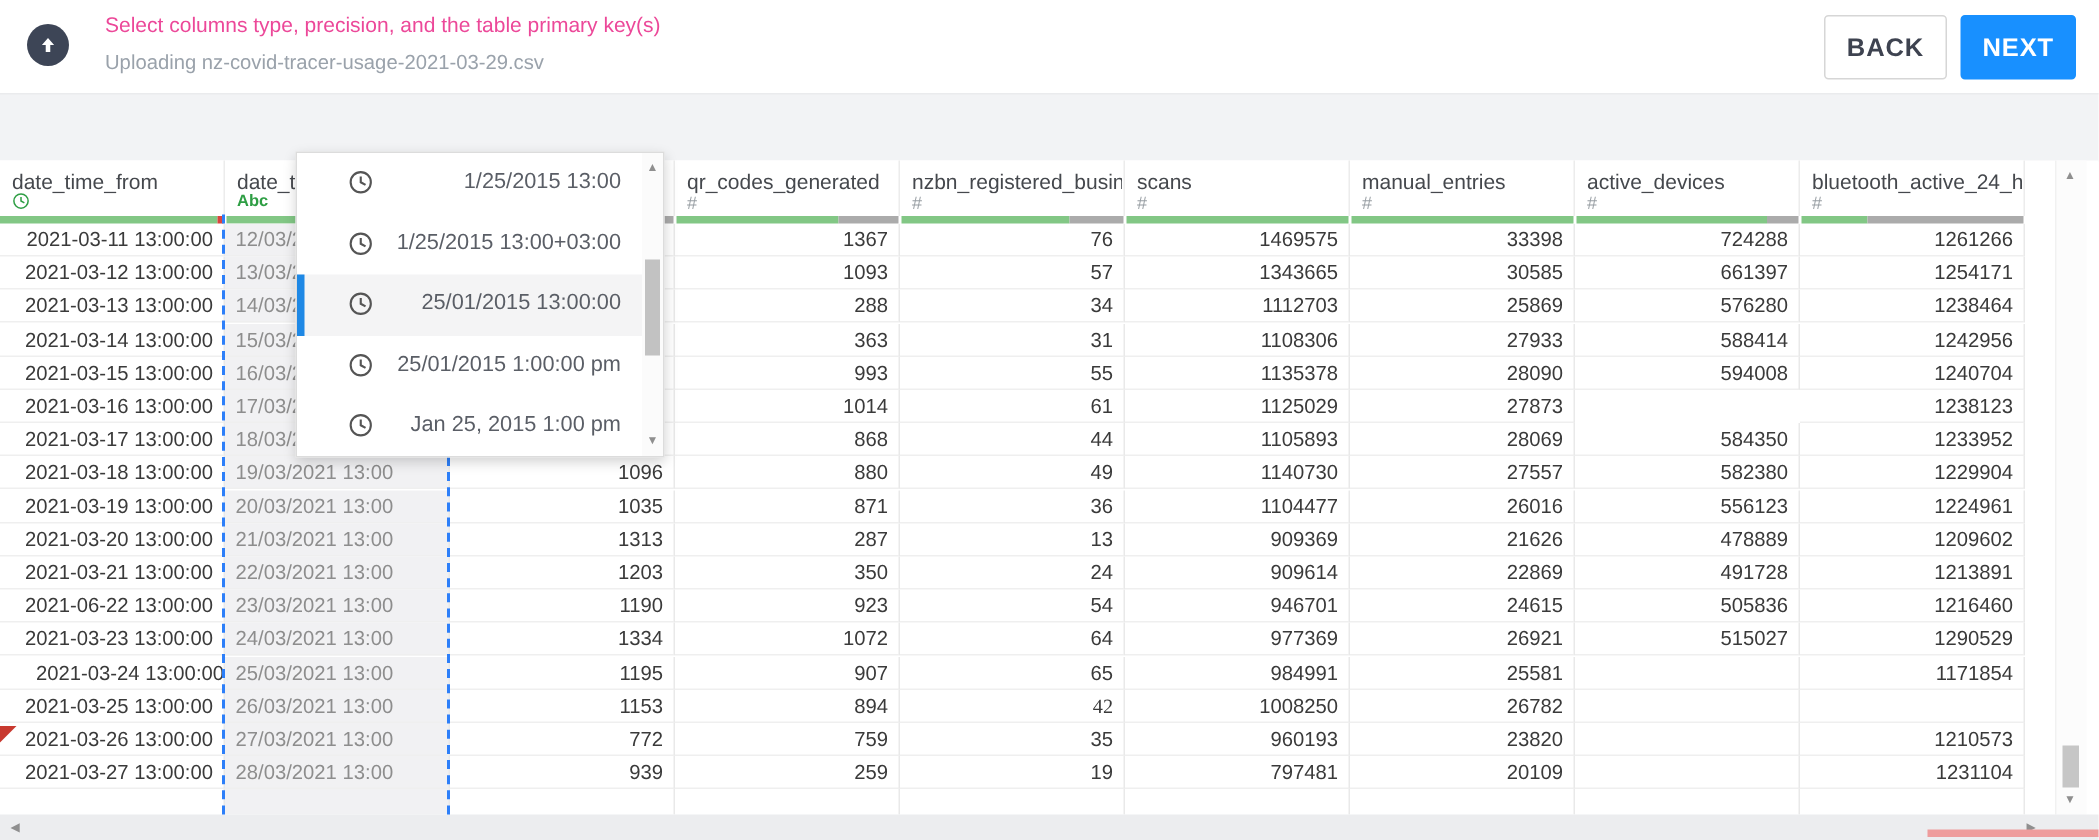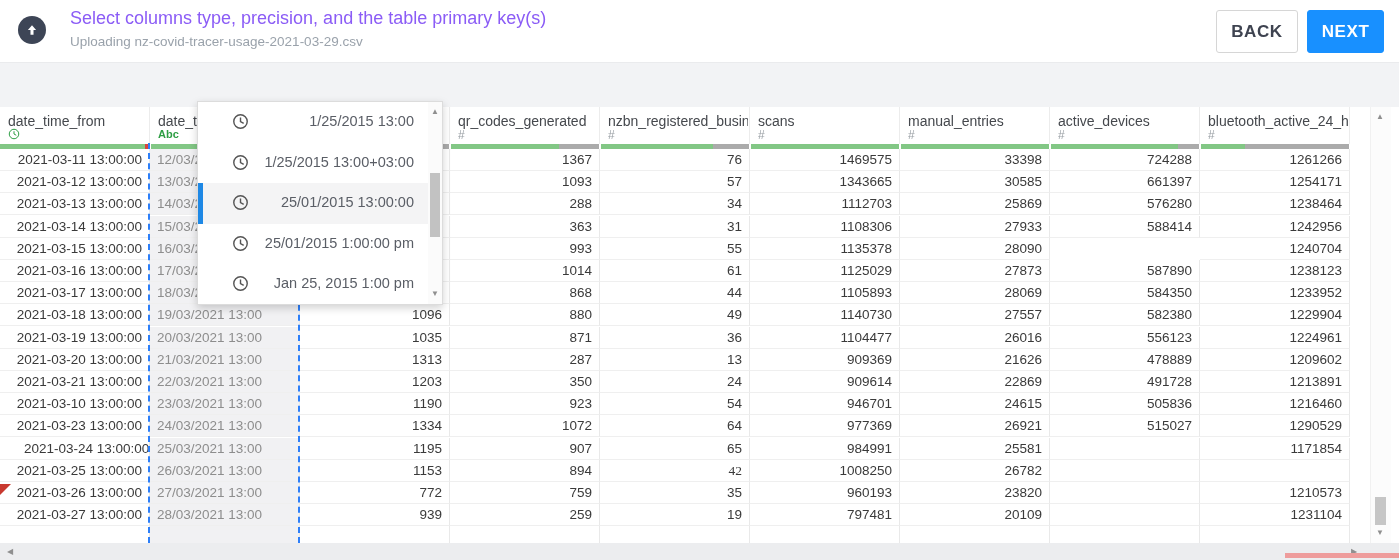--- a/index.html
+++ b/index.html
@@ -3,21 +3,21 @@
 <meta charset="utf-8">
 <style>
   html,body{margin:0;padding:0}
   body{width:1399px;height:560px;overflow:hidden;background:#fff;
        font-family:"Liberation Sans",sans-serif;position:relative}
 
   
   #hdr{position:absolute;left:0;top:0;width:1399px;height:62px;background:#fff}
   #upl{position:absolute;left:18px;top:16px;width:28px;height:28px;border-radius:50%;
        background:#3d4556;display:flex;align-items:center;justify-content:center}
-  #ttl{position:absolute;left:70px;top:8px;font-size:18px;color:#8b5cf6}
+  #ttl{position:absolute;left:70px;top:8px;font-size:14px;color:#ec4899}
   #sub{position:absolute;left:70px;top:34px;font-size:13.5px;color:#9aa2ab}
   .btn{position:absolute;top:10px;height:41px;border-radius:3px;font-size:17px;
        font-weight:700;letter-spacing:.6px;cursor:pointer;
        font-family:"Liberation Sans",sans-serif;display:flex;align-items:center;justify-content:center}
   #back{left:1216px;width:80px;background:#fff;border:1px solid #d6d6d6;color:#3e4350}
   #next{left:1307px;width:75px;background:#1890ff;border:1px solid #1890ff;color:#fff}
 
   
   #tb{position:absolute;left:0;top:62px;width:1399px;height:45px;background:#f2f3f5;
       border-top:1px solid #eaebed}
@@ -236,29 +236,29 @@
       <div class="cell" style="left: 900px; top: 66.6px; width: 150px;">27933</div>
       <div class="cell" style="left: 1050px; top: 66.6px; width: 150px;">588414</div>
       <div class="cell" style="left: 1200px; top: 66.6px; width: 150px;">1242956</div>
       <div class="cell" style="left: 0px; top: 88.8px; width: 150px;">2021-03-15 13:00:00</div>
       <div class="cell selcol" style="left: 150px; top: 88.8px; width: 150px;">16/03/2021 13:00</div>
       <div class="cell" style="left: 300px; top: 88.8px; width: 150px;"></div>
       <div class="cell" style="left: 450px; top: 88.8px; width: 150px;">993</div>
       <div class="cell" style="left: 600px; top: 88.8px; width: 150px;">55</div>
       <div class="cell" style="left: 750px; top: 88.8px; width: 150px;">1135378</div>
       <div class="cell" style="left: 900px; top: 88.8px; width: 150px;">28090</div>
+      <div class="cell" style="left: 1050px; top: 88.8px; width: 150px;">594008</div>
       <div class="cell" style="left: 1200px; top: 88.8px; width: 150px;">1240704</div>
       <div class="cell" style="left: 0px; top: 111px; width: 150px;">2021-03-16 13:00:00</div>
       <div class="cell selcol" style="left: 150px; top: 111px; width: 150px;">17/03/2021 13:00</div>
       <div class="cell" style="left: 300px; top: 111px; width: 150px;"></div>
       <div class="cell" style="left: 450px; top: 111px; width: 150px;">1014</div>
       <div class="cell" style="left: 600px; top: 111px; width: 150px;">61</div>
       <div class="cell" style="left: 750px; top: 111px; width: 150px;">1125029</div>
       <div class="cell" style="left: 900px; top: 111px; width: 150px;">27873</div>
-      <div class="cell" style="left: 1050px; top: 111px; width: 150px;">587890</div>
       <div class="cell" style="left: 1200px; top: 111px; width: 150px;">1238123</div>
       <div class="cell" style="left: 0px; top: 133.2px; width: 150px;">2021-03-17 13:00:00</div>
       <div class="cell selcol" style="left: 150px; top: 133.2px; width: 150px;">18/03/2021 13:00</div>
       <div class="cell" style="left: 300px; top: 133.2px; width: 150px;"></div>
       <div class="cell" style="left: 450px; top: 133.2px; width: 150px;">868</div>
       <div class="cell" style="left: 600px; top: 133.2px; width: 150px;">44</div>
       <div class="cell" style="left: 750px; top: 133.2px; width: 150px;">1105893</div>
       <div class="cell" style="left: 900px; top: 133.2px; width: 150px;">28069</div>
       <div class="cell" style="left: 1050px; top: 133.2px; width: 150px;">584350</div>
       <div class="cell" style="left: 1200px; top: 133.2px; width: 150px;">1233952</div>
@@ -291,21 +291,21 @@
       <div class="cell" style="left: 1200px; top: 199.8px; width: 150px;">1209602</div>
       <div class="cell" style="left: 0px; top: 222px; width: 150px;">2021-03-21 13:00:00</div>
       <div class="cell selcol" style="left: 150px; top: 222px; width: 150px;">22/03/2021 13:00</div>
       <div class="cell" style="left: 300px; top: 222px; width: 150px;">1203</div>
       <div class="cell" style="left: 450px; top: 222px; width: 150px;">350</div>
       <div class="cell" style="left: 600px; top: 222px; width: 150px;">24</div>
       <div class="cell" style="left: 750px; top: 222px; width: 150px;">909614</div>
       <div class="cell" style="left: 900px; top: 222px; width: 150px;">22869</div>
       <div class="cell" style="left: 1050px; top: 222px; width: 150px;">491728</div>
       <div class="cell" style="left: 1200px; top: 222px; width: 150px;">1213891</div>
-      <div class="cell" style="left: 0px; top: 244.2px; width: 150px;">2021-03-10 13:00:00</div>
+      <div class="cell" style="left: 0px; top: 244.2px; width: 150px;">2021-06-22 13:00:00</div>
       <div class="cell selcol" style="left: 150px; top: 244.2px; width: 150px;">23/03/2021 13:00</div>
       <div class="cell" style="left: 300px; top: 244.2px; width: 150px;">1190</div>
       <div class="cell" style="left: 450px; top: 244.2px; width: 150px;">923</div>
       <div class="cell" style="left: 600px; top: 244.2px; width: 150px;">54</div>
       <div class="cell" style="left: 750px; top: 244.2px; width: 150px;">946701</div>
       <div class="cell" style="left: 900px; top: 244.2px; width: 150px;">24615</div>
       <div class="cell" style="left: 1050px; top: 244.2px; width: 150px;">505836</div>
       <div class="cell" style="left: 1200px; top: 244.2px; width: 150px;">1216460</div>
       <div class="cell" style="left: 0px; top: 266.4px; width: 150px;">2021-03-23 13:00:00</div>
       <div class="cell selcol" style="left: 150px; top: 266.4px; width: 150px;">24/03/2021 13:00</div>

